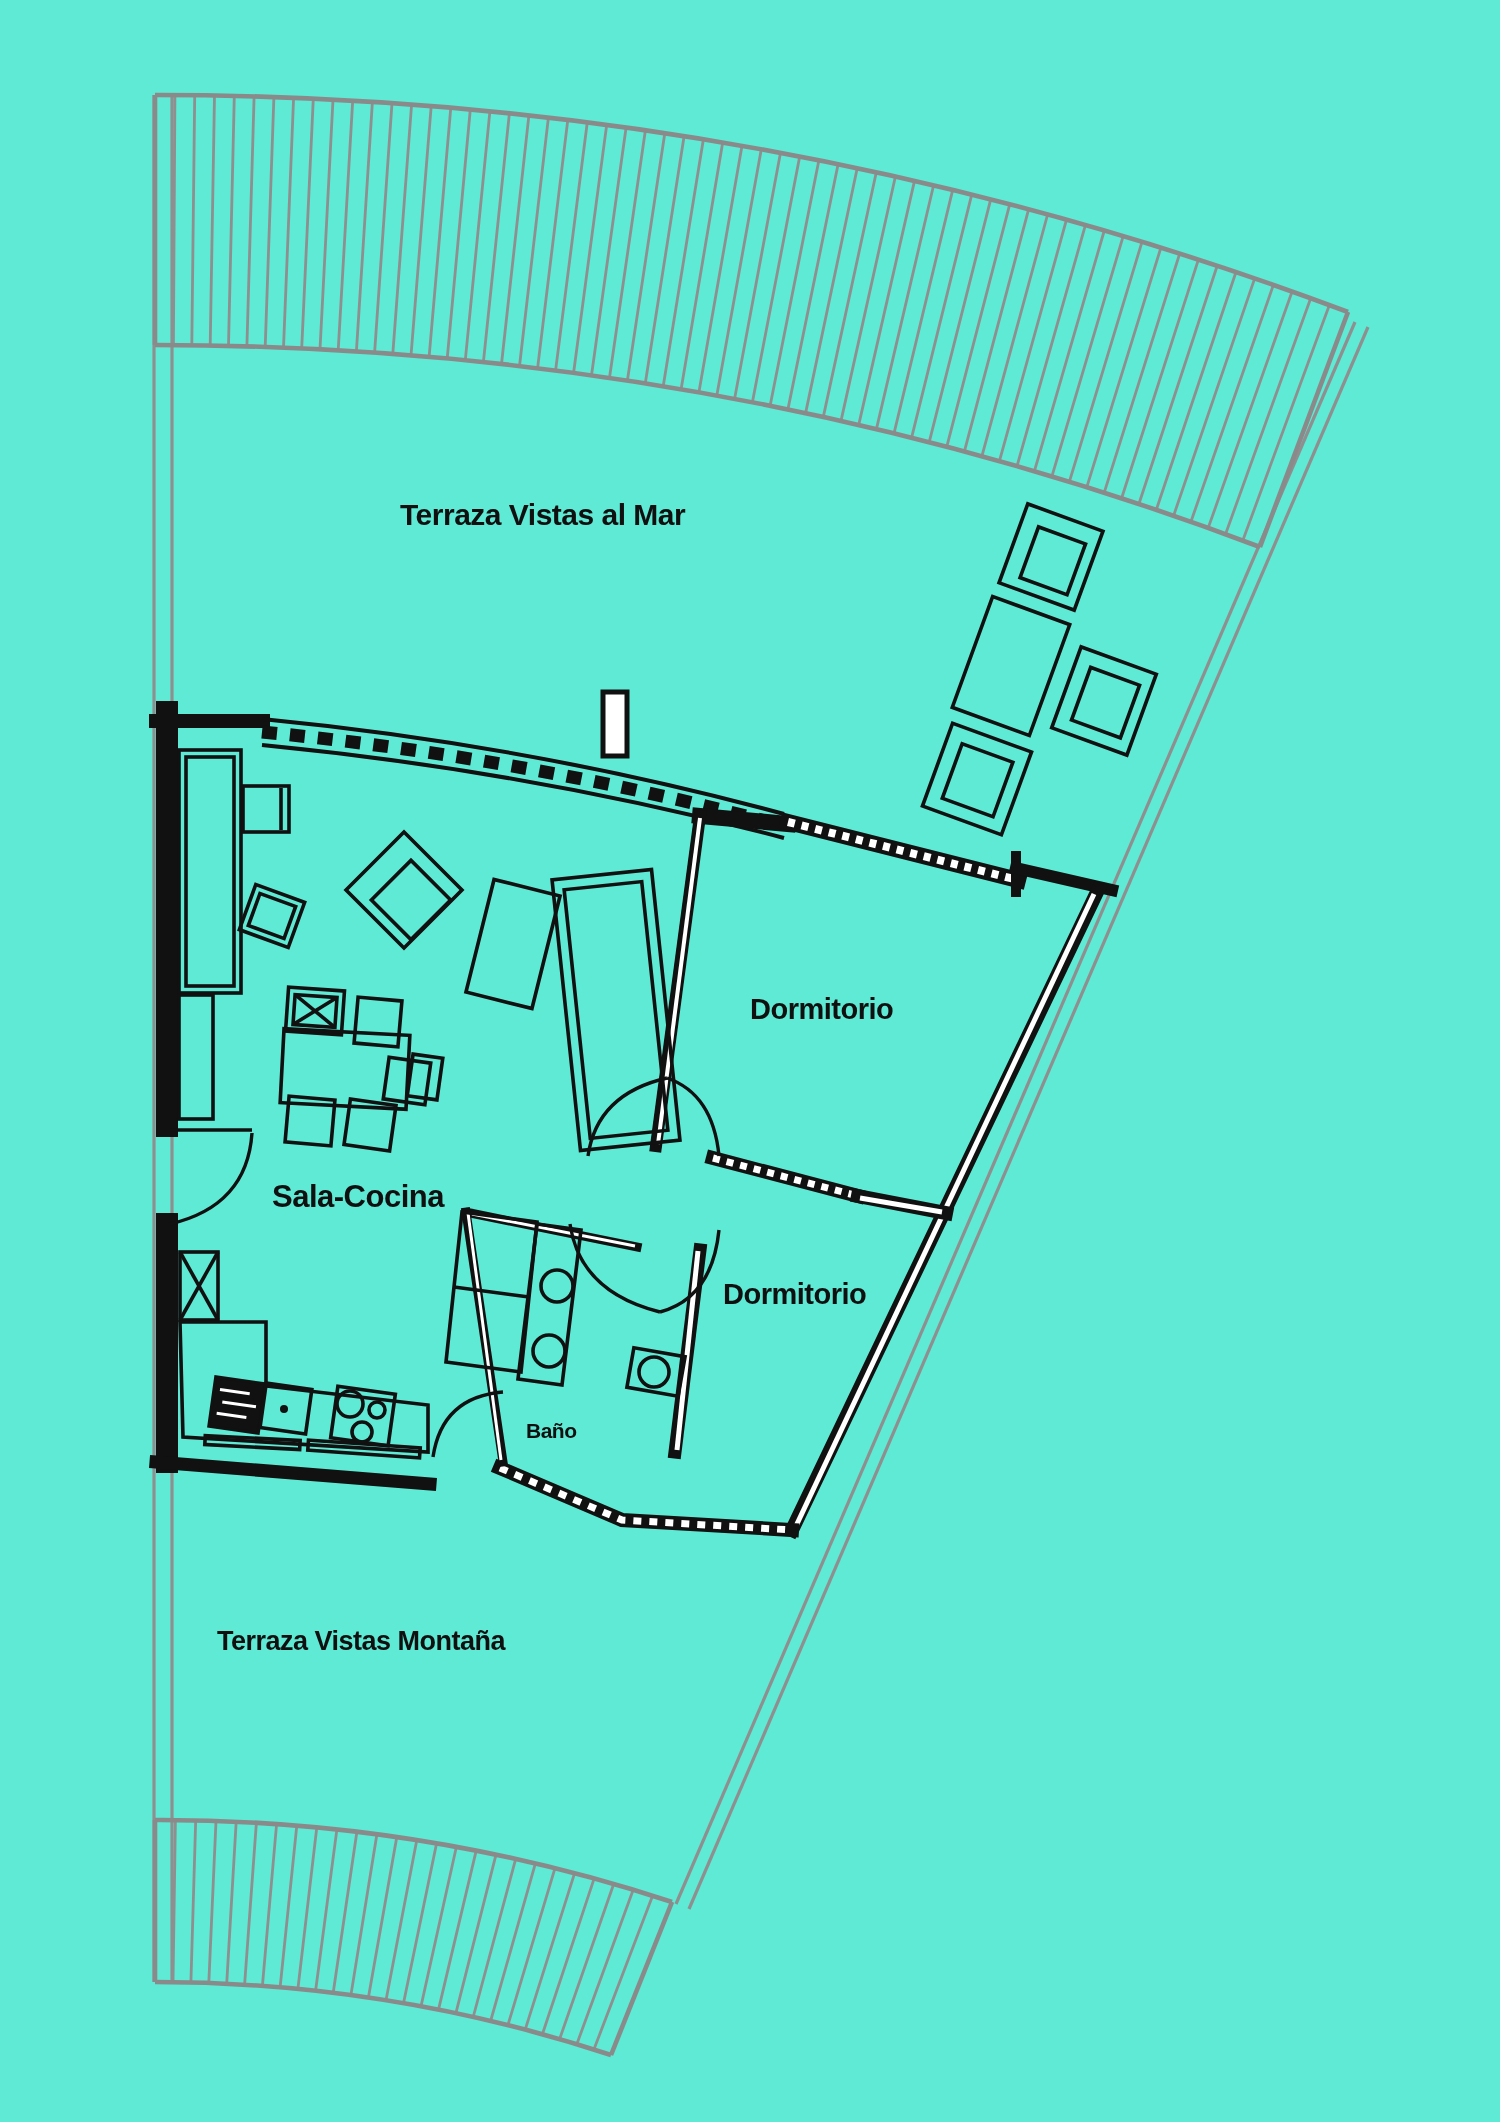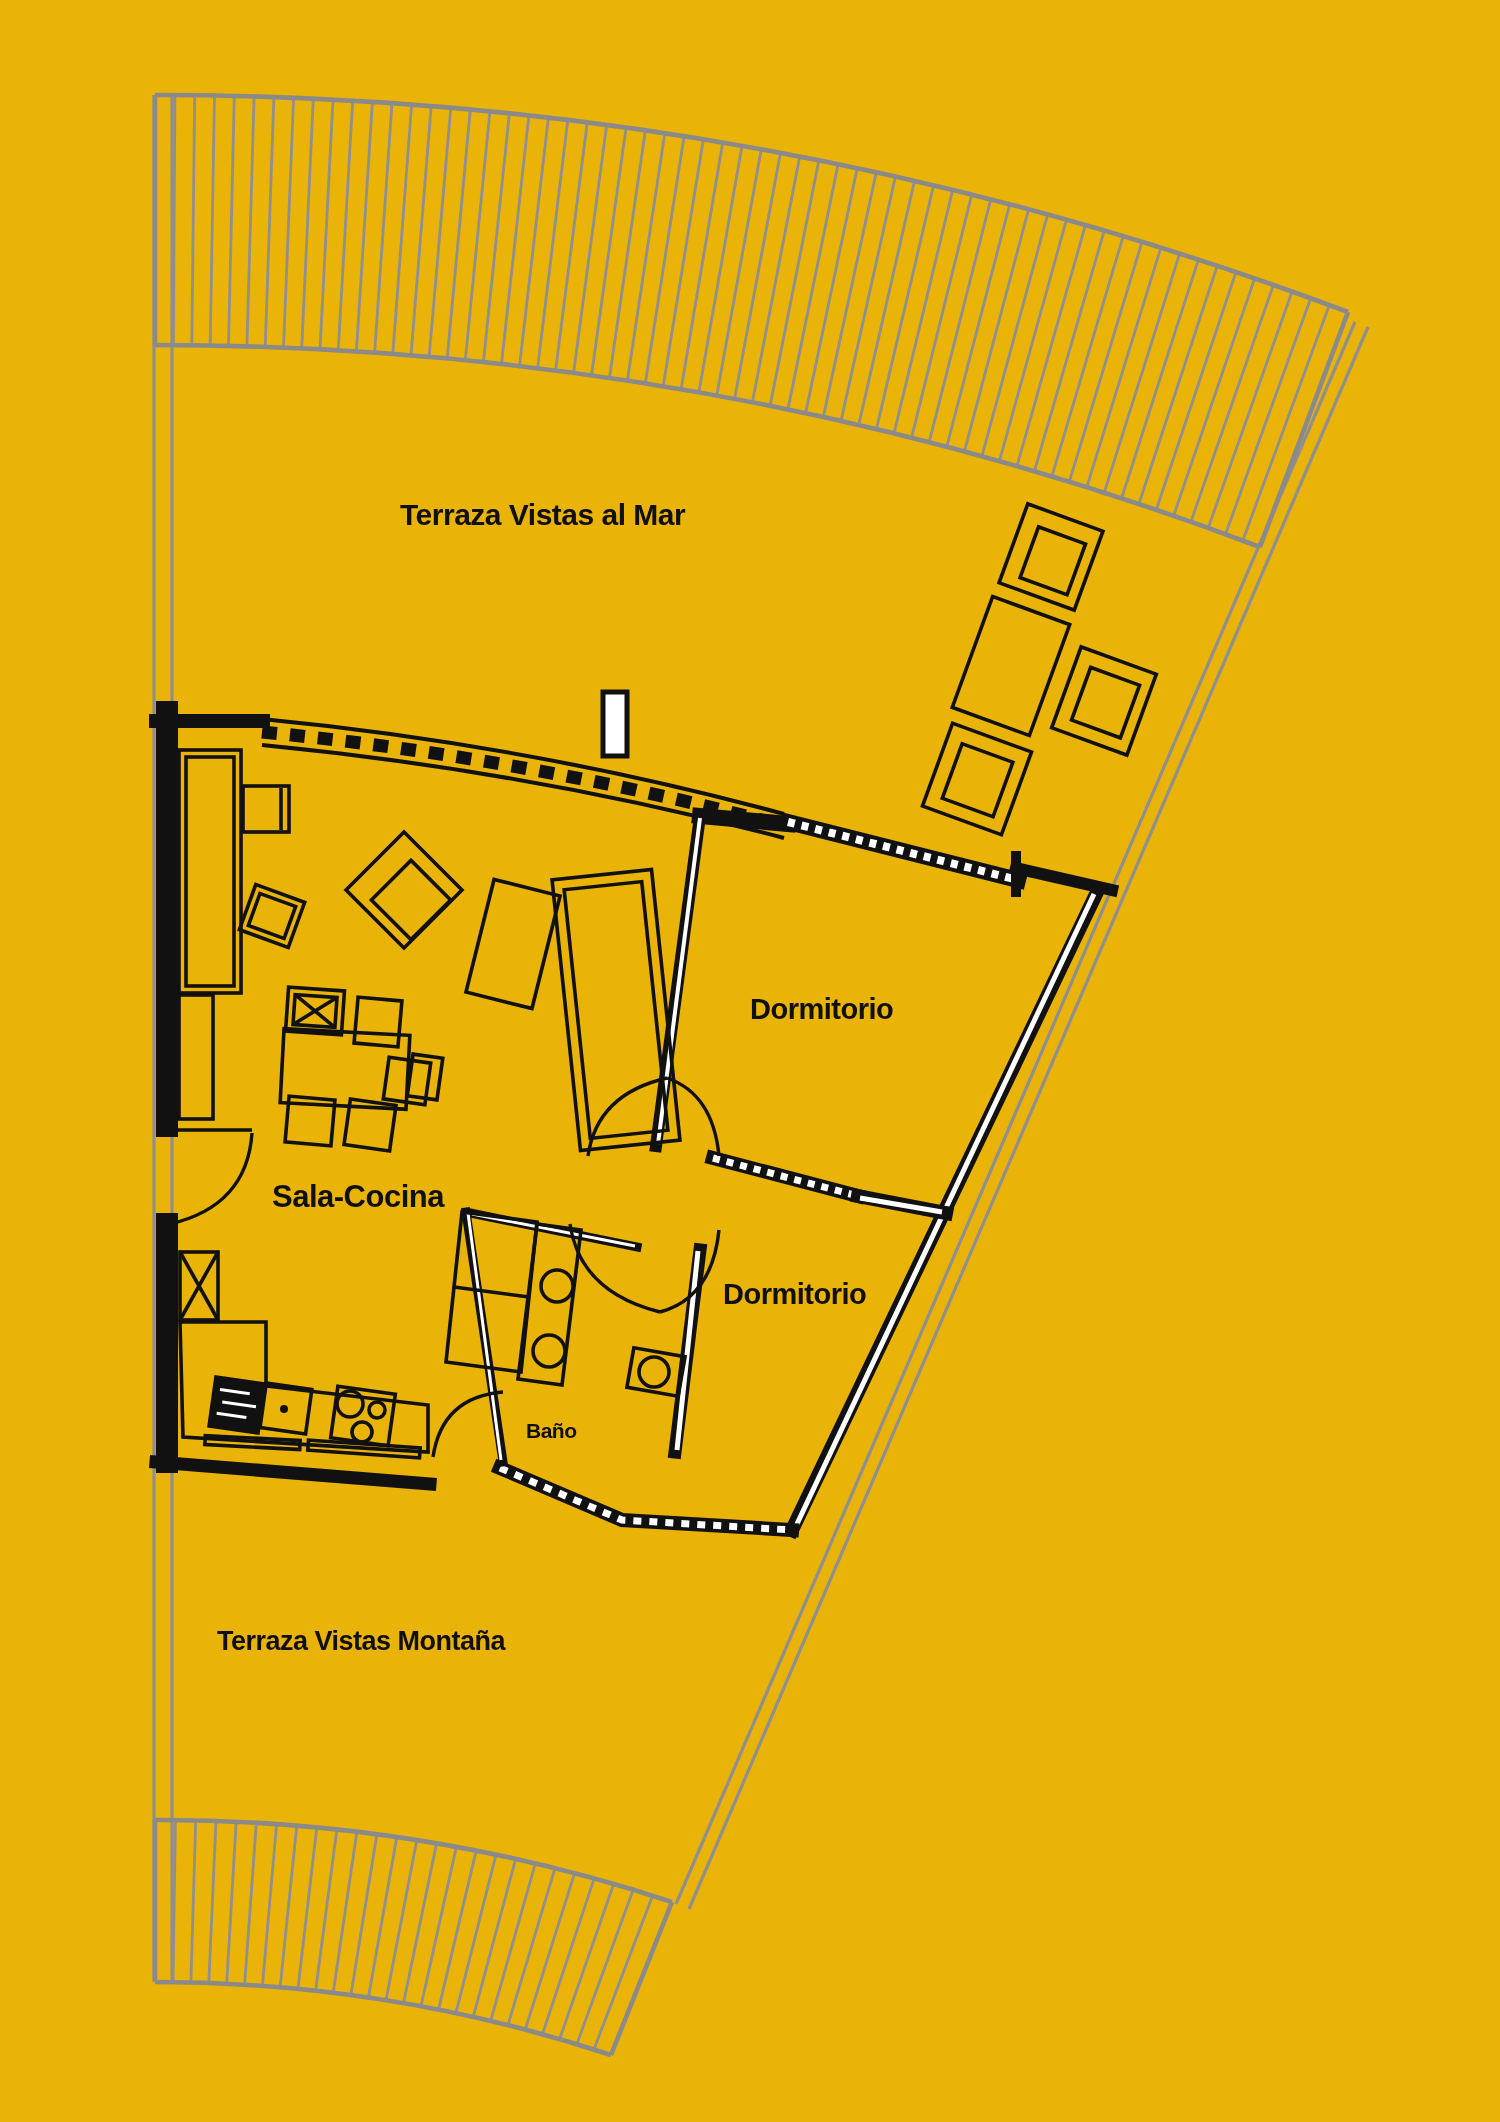--- a/index.html
+++ b/index.html
@@ -1,16 +1,16 @@
 <!DOCTYPE html>
 <html><head>
 <meta charset="utf-8">
 <style>
   html,body{margin:0;padding:0;background:#fff;}
-  .page{width:1500px;height:2122px;background:#eab308;position:relative;font-family:"Liberation Sans",sans-serif;}
+  .page{width:1500px;height:2122px;background:#5eead4;position:relative;font-family:"Liberation Sans",sans-serif;}
   svg{display:block;}
   
   .gray      {stroke:#8f8f8f;stroke-width:3.2;fill:none;}
   .grayb     {stroke:#8a8a8a;stroke-width:4.6;fill:none;}
   .hatch     {stroke:#8f8f8f;stroke-width:2.8;fill:none;}
   .wall      {stroke:#111;fill:none;stroke-linecap:square;}
   .core      {stroke:#fff;fill:none;stroke-linecap:butt;}
   .coredash  {stroke:#fff;fill:none;stroke-linecap:butt;}
   .thin      {stroke:#111;stroke-width:4;fill:none;}
   .furnl     {stroke:#111;stroke-width:3.6;fill:none;}

